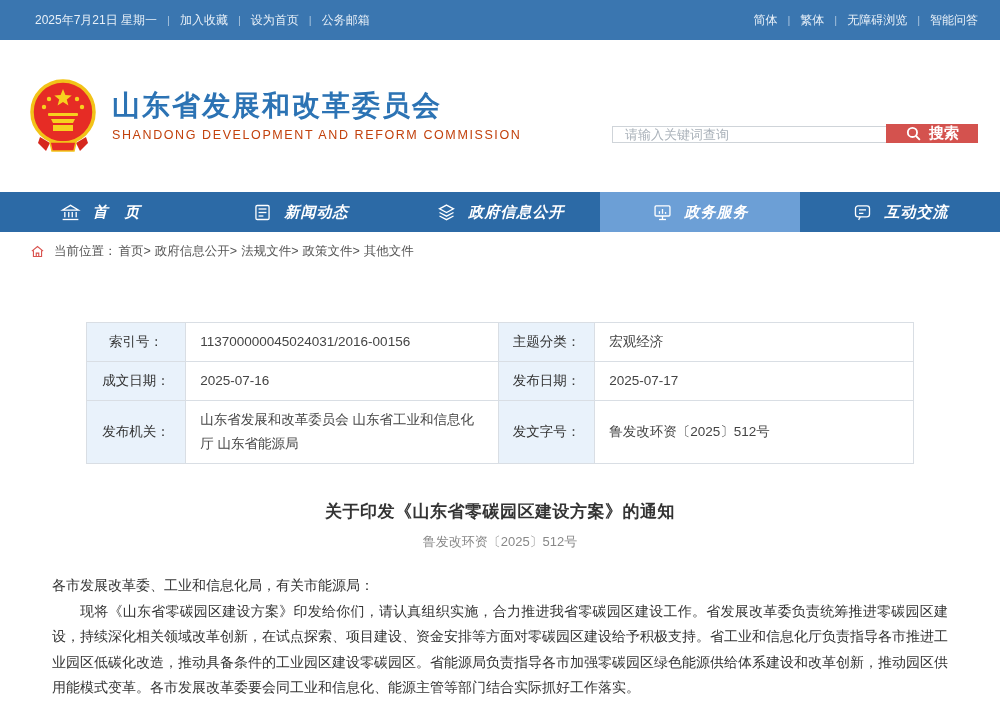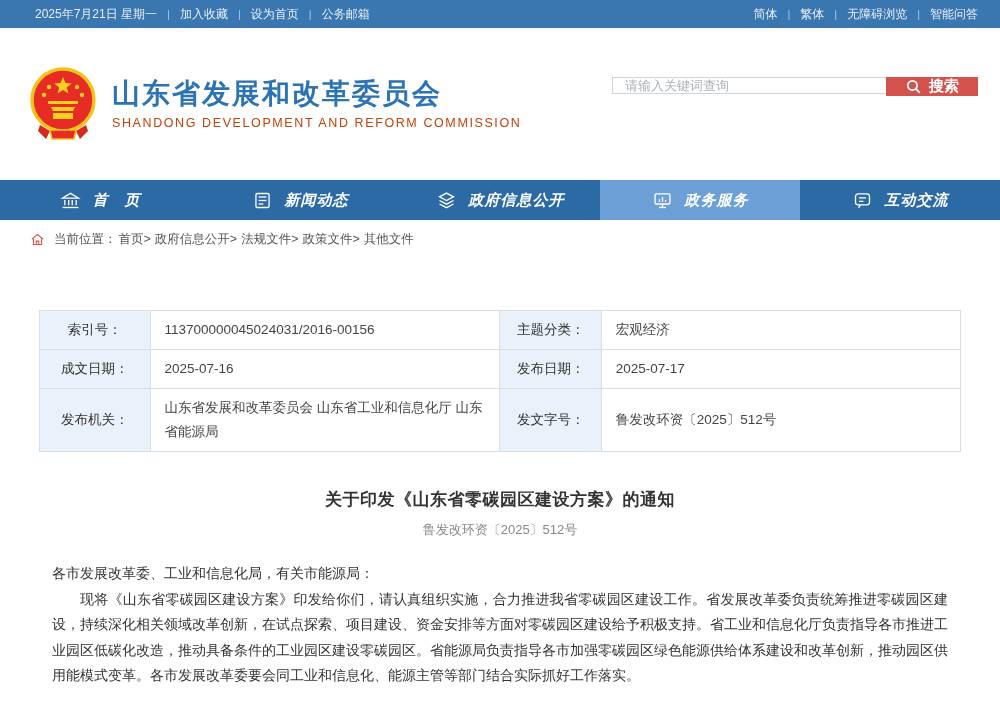--- a/index.html
+++ b/index.html
@@ -1,32 +1,32 @@
 <!DOCTYPE html>
 <html><head>
 <meta charset="utf-8">
 <style>
   * { margin: 0; padding: 0; box-sizing: border-box; }
   html, body { width: 1000px; height: 725px; overflow: hidden; background: #fff;
     font-family: "Liberation Sans", "DejaVu Sans", sans-serif; }
 
   
-  .topbar { height: 28px; background: #3a76b0; color: #e8f0f8; font-size: 12px;
+  .topbar { height: 40px; background: #3a76b0; color: #e8f0f8; font-size: 12px;
     display: flex; align-items: center; justify-content: space-between; padding: 0 22px 0 35px; }
   .topbar .grp { display: flex; align-items: center; }
   .topbar a { color: #e8f0f8; text-decoration: none; cursor: pointer; }
   .topbar .sep { margin: 0 10px; color: #a9c4de; font-size: 11px; }
 
   
   .header { height: 152px; background: #fff; display: flex; align-items: center; padding: 0 22px 0 28px; }
   .brand { display: flex; align-items: center; }
   .emblem { width: 70px; height: 74px; margin-right: 14px; }
   .site-title { color: #2c73b4; font-size: 28px; font-weight: bold; letter-spacing: 2px; line-height: 1.15; }
   .site-sub { color: #c2410c; font-size: 12.5px; letter-spacing: 1.6px; margin-top: 6px; }
-  .search { margin-left: auto; display: flex; align-items: flex-start; height: 54px; }
+  .search { margin-left: auto; display: flex; align-items: flex-end; height: 54px; }
   .search input { width: 274px; border: 1px solid #cfd4d9; border-right: none; outline: none;
     padding: 0 12px; font-size: 13px; color: #333; }
   .search input::placeholder { color: #aab2ba; }
   .search button { width: 92px; background: #d4524e; color: #fff; border: none; cursor: pointer;
     font-size: 15px; font-weight: bold; display: flex; align-items: center; justify-content: center; gap: 7px; }
 
   
   .nav { height: 40px; background: #2c6aa6; display: flex; }
   .nav-item { flex: 1; display: flex; align-items: center; justify-content: center; gap: 12px;
     color: #fff; font-size: 15px; font-weight: bold; cursor: pointer; letter-spacing: 1px; font-style: italic; }
@@ -35,21 +35,21 @@
 
   
   .crumbs { height: 38px; display: flex; align-items: center; padding-left: 30px;
     font-size: 12.5px; color: #555; }
   .crumbs svg { width: 15px; height: 15px; margin-right: 9px; }
   .crumbs .prefix { margin-right: 2px; }
   .crumbs a { color: #555; text-decoration: none; cursor: pointer; }
   .crumbs .csep { margin: 0 4px 0 0; }
 
   
-  .doc-table { width: 922px; margin: 52px auto 0 auto; border-collapse: collapse; font-size: 13.5px; }
+  .doc-table { width: 828px; margin: 52px auto 0 auto; border-collapse: collapse; font-size: 13.5px; }
   .doc-table td { border: 1px solid #d9dee4; padding: 7px 14px; line-height: 24px; color: #444; }
   .doc-table td.lbl { background: #e9f2fb; color: #333; text-align: center; white-space: nowrap; }
 
   
   .art-title { text-align: center; font-size: 17px; font-weight: bold; color: #333; margin-top: 36px; letter-spacing: 0.5px; }
   .art-docnum { text-align: center; font-size: 13px; color: #888; margin-top: 10px; }
   .art-body { width: 896px; margin: 22px auto 0 auto; font-size: 14px; color: #333;
     line-height: 25.5px; text-align: justify; }
   .art-body p.indent { text-indent: 2em; }
 </style>

